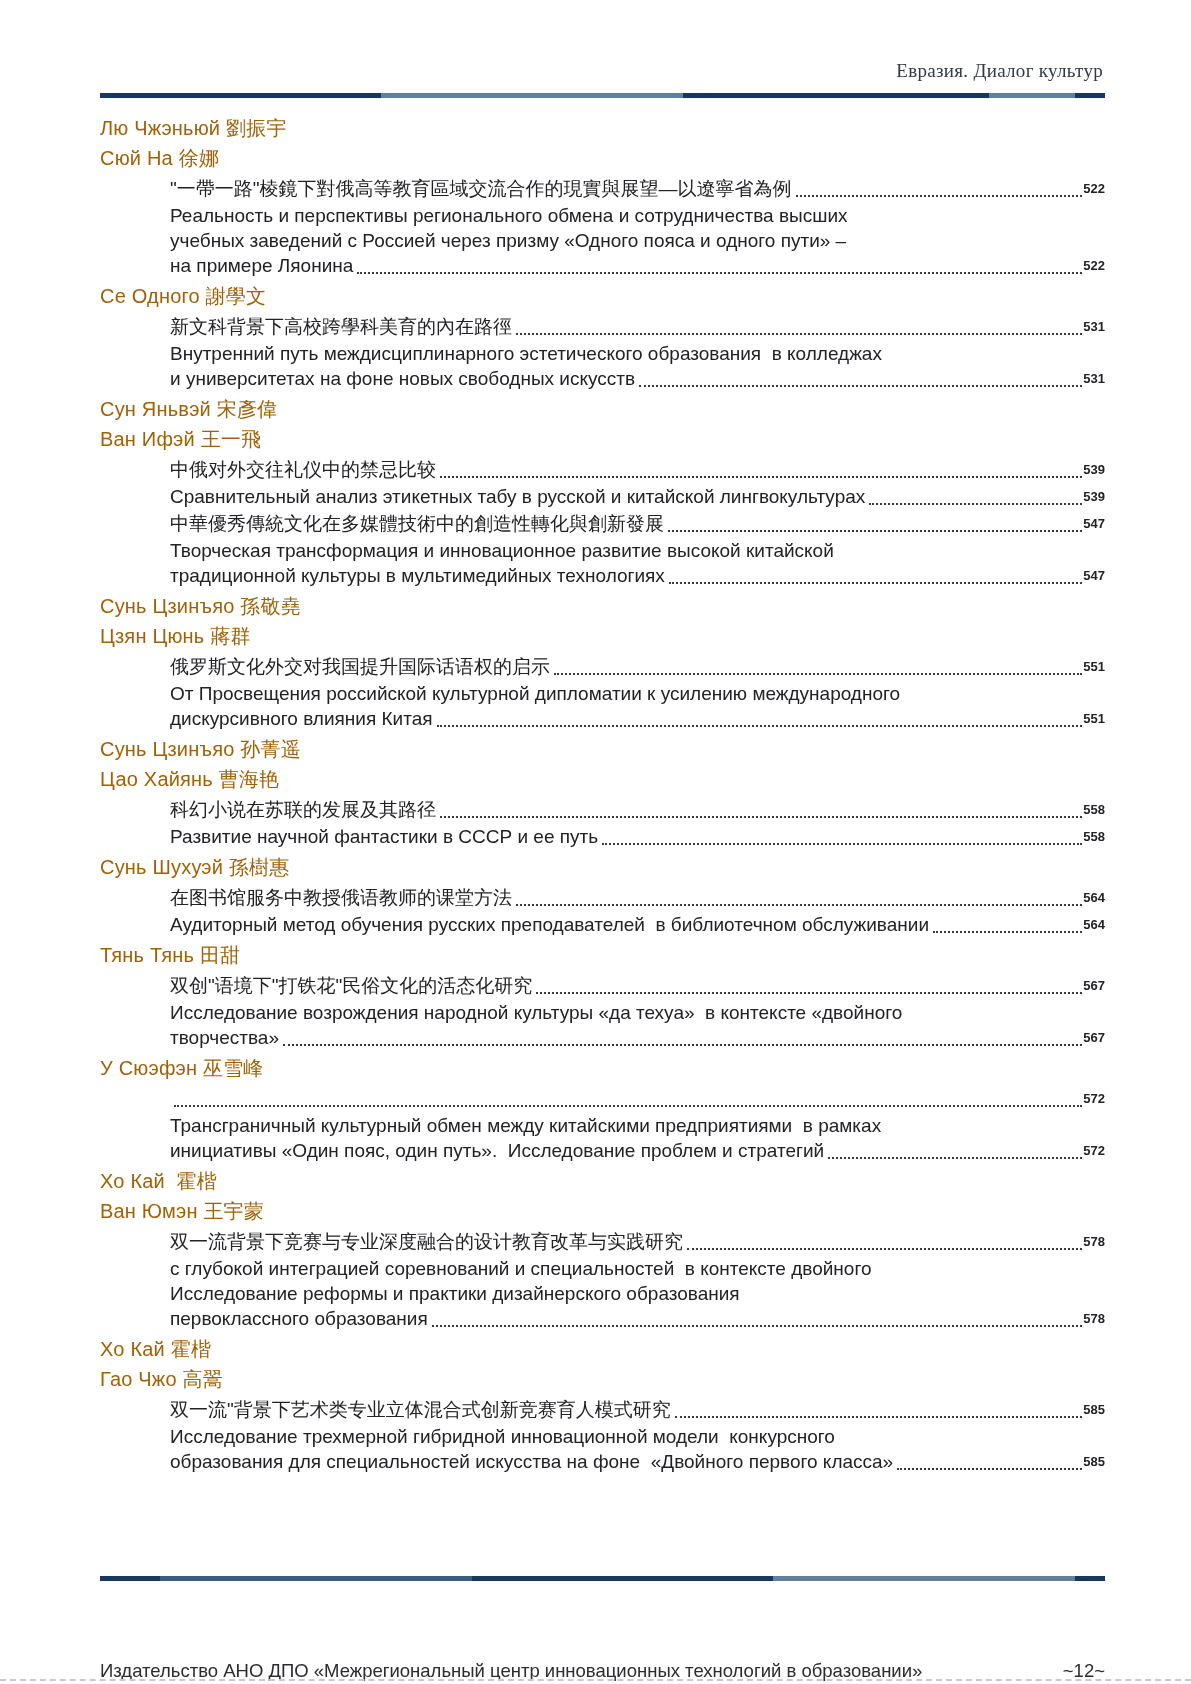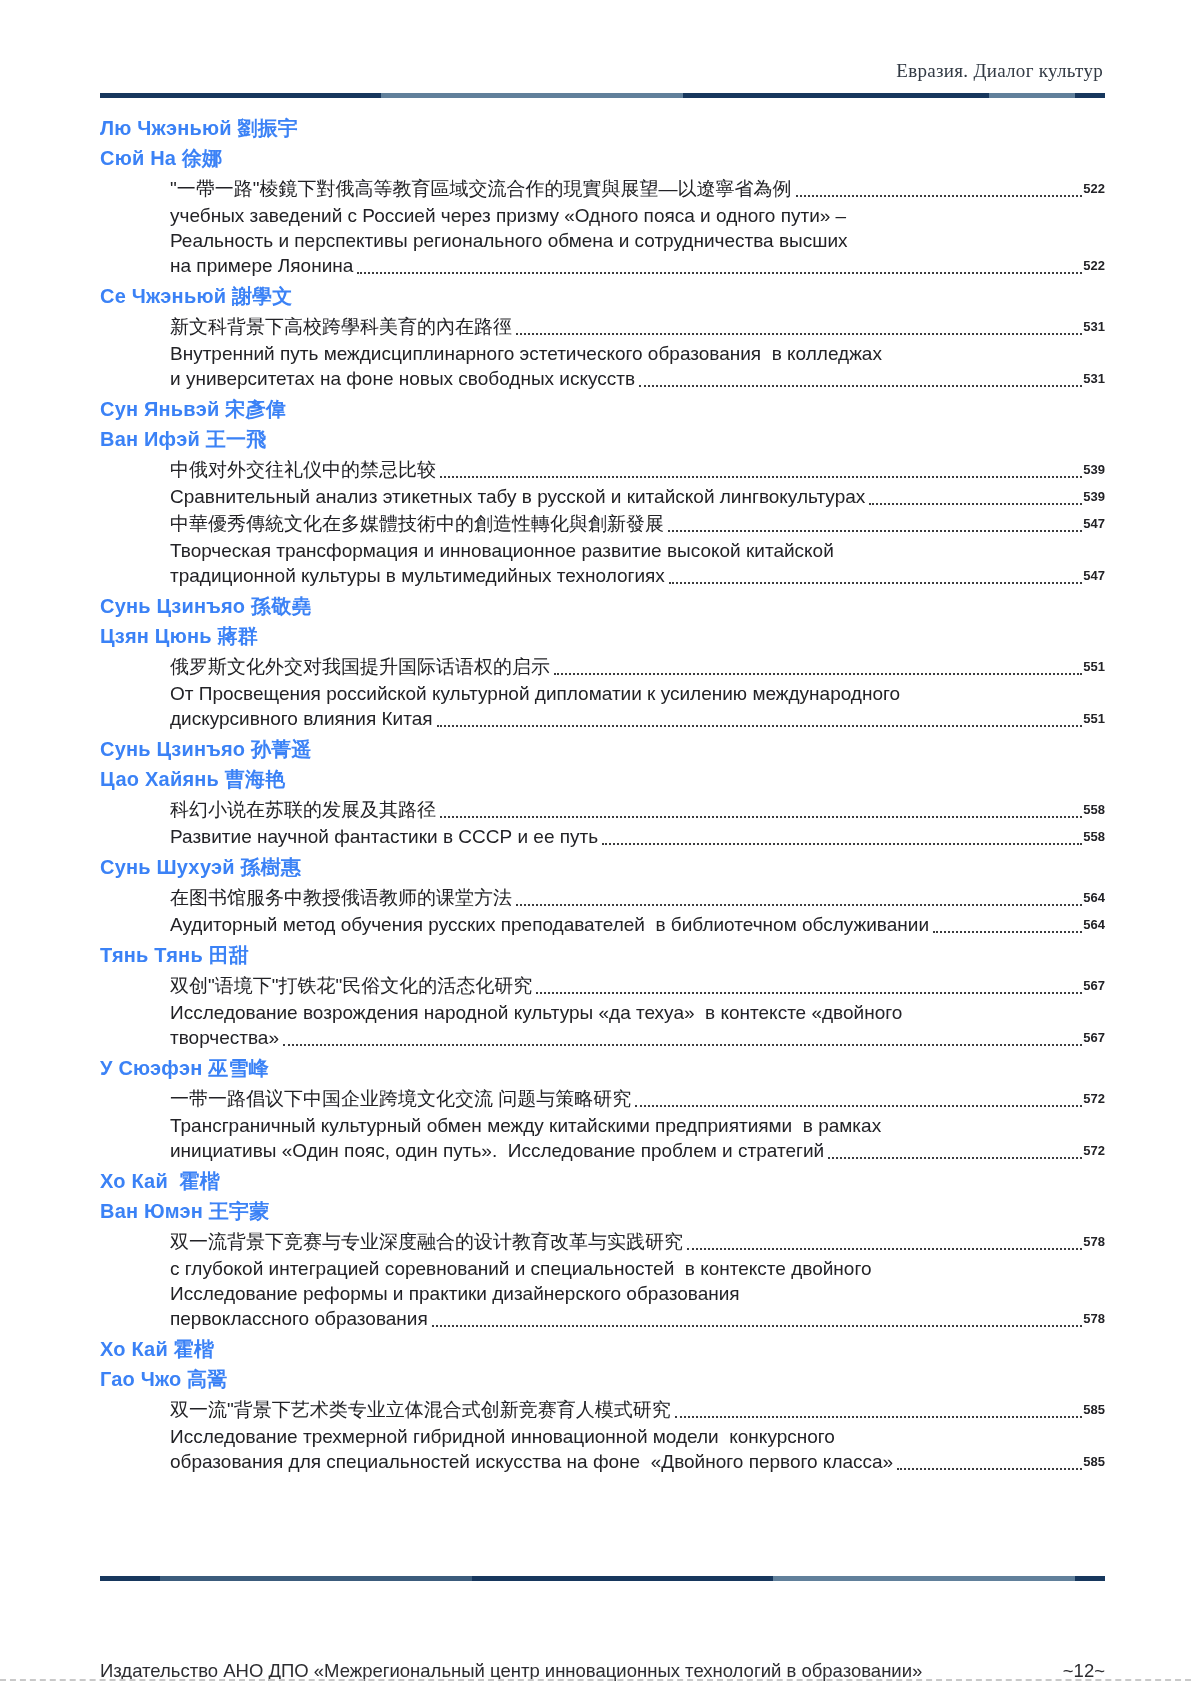--- a/index.html
+++ b/index.html
@@ -17,22 +17,22 @@
     position:absolute;top:93px;left:100px;right:86px;height:5px;
     background:linear-gradient(to right,
       #17375d 0%, #17375d 28%,
       #61809b 28%, #61809b 58%,
       #17375d 58%, #17375d 88.5%,
       #61809b 88.5%, #61809b 97%,
       #17375d 97%, #17375d 100%);
   }
   .toc{position:absolute;top:110px;left:100px;right:86px;}
   .author{
-    font-weight:bold;font-size:20px;line-height:24px;margin:6px 0;
-    color:#3b82f6;letter-spacing:0.2px;white-space:pre;
+    font-weight:normal;font-size:20px;line-height:24px;margin:6px 0;
+    color:#a16207;letter-spacing:0.2px;white-space:pre;
   }
   .entry{margin:0 0 2px 70px;}
   .line{display:flex;align-items:flex-end;font-size:19px;line-height:25px;color:#222226;}
   .line .txt{white-space:pre;}
   .leader{
     flex:1;border-bottom:2px dotted #3c3c3e;margin:0 1px 4px 4px;min-width:10px;
   }
   .pagenum{font-size:13px;color:#222226;font-weight:bold;}
   .foot-rule{
     position:absolute;top:1576px;left:100px;right:86px;height:5px;
@@ -69,32 +69,32 @@
       <div class="author">Сюй На 徐娜</div>
       <div class="entry">
         <div class="line">
           <span class="txt">"一帶一路"棱鏡下對俄高等教育區域交流合作的現實與展望—以遼寧省為例</span>
           <span class="leader"></span>
           <span class="pagenum">522</span>
         </div>
       </div>
       <div class="entry">
         <div class="line">
+          <span class="txt">Реальность и перспективы регионального обмена и сотрудничества высших</span>
+        </div>
+        <div class="line">
           <span class="txt">учебных заведений с Россией через призму «Одного пояса и одного пути» –</span>
         </div>
         <div class="line">
-          <span class="txt">Реальность и перспективы регионального обмена и сотрудничества высших</span>
-        </div>
-        <div class="line">
           <span class="txt">на примере Ляонина</span>
           <span class="leader"></span>
           <span class="pagenum">522</span>
         </div>
       </div>
-      <div class="author">Се Чжэньюй 謝學文</div>
+      <div class="author">Се Одного 謝學文</div>
       <div class="entry">
         <div class="line">
           <span class="txt">新文科背景下高校跨學科美育的內在路徑</span>
           <span class="leader"></span>
           <span class="pagenum">531</span>
         </div>
       </div>
       <div class="entry">
         <div class="line">
           <span class="txt">Внутренний путь междисциплинарного эстетического образования  в колледжах</span>
@@ -202,21 +202,20 @@
         </div>
         <div class="line">
           <span class="txt">творчества»</span>
           <span class="leader"></span>
           <span class="pagenum">567</span>
         </div>
       </div>
       <div class="author">У Сюэфэн 巫雪峰</div>
       <div class="entry">
         <div class="line">
-          <span class="txt">一带一路倡议下中国企业跨境文化交流 问题与策略研究</span>
           <span class="leader"></span>
           <span class="pagenum">572</span>
         </div>
       </div>
       <div class="entry">
         <div class="line">
           <span class="txt">Трансграничный культурный обмен между китайскими предприятиями  в рамках</span>
         </div>
         <div class="line">
           <span class="txt">инициативы «Один пояс, один путь».  Исследование проблем и стратегий</span>

